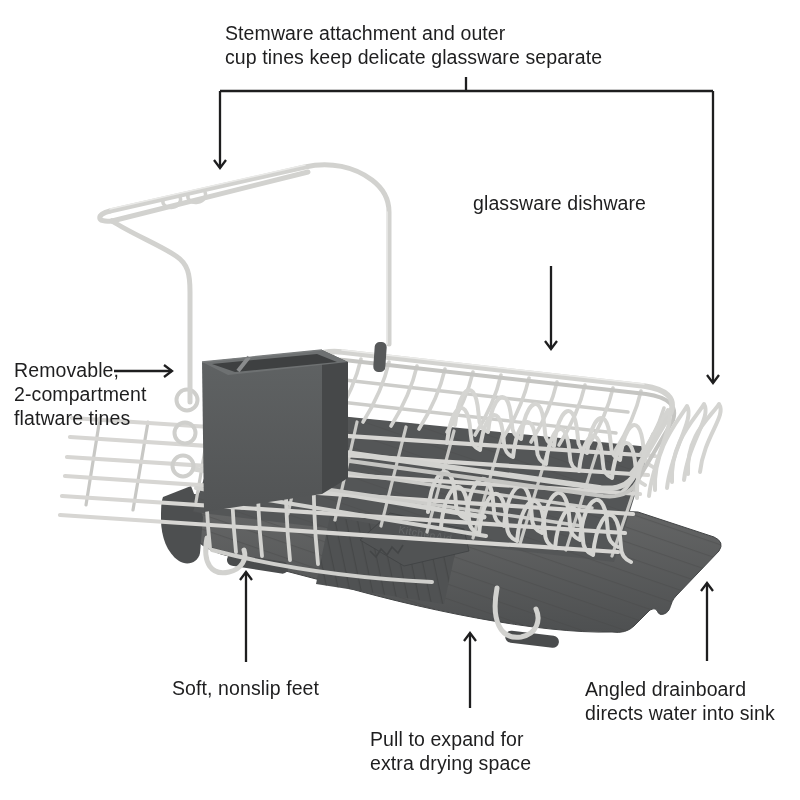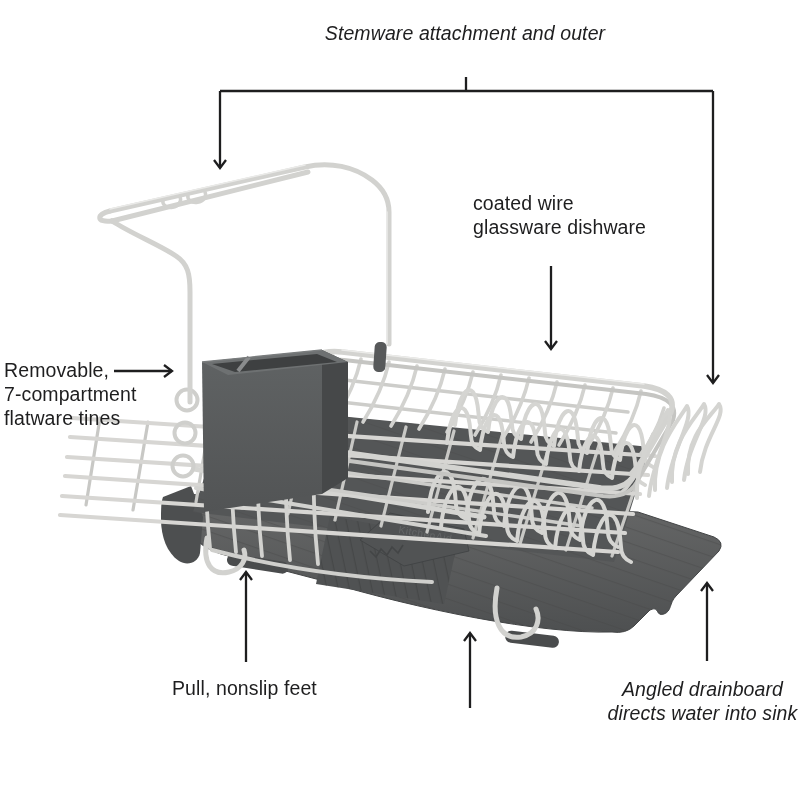--- a/index.html
+++ b/index.html
@@ -8,21 +8,21 @@
     background:#ffffff;
     font-family:"Liberation Sans", sans-serif;
   }
   .stage{position:absolute;left:0;top:0;width:800px;height:800px;}
   .callout{
     position:absolute;
     font-size:19.5px;line-height:24px;color:#1e1e1f;
     letter-spacing:0.1px;white-space:nowrap;
   }
   .callout .cl{display:block;}
-  .center{text-align:center;font-style:italic;}
+  .center{}
   svg{position:absolute;left:0;top:0;}
 </style>
 </head>
 <body>
 
 <div class="stage">
 
   <svg width="800" height="800" viewBox="0 0 800 800">
     <defs>
       <linearGradient id="boardGrad" x1="0" y1="0" x2="0" y2="1">
@@ -205,36 +205,40 @@
       </g>
       <g>
         <path d="M 707,661 L 707,583"></path>
         <polyline points="701,591 707,583 713,591"></polyline>
       </g>
     </g>
   </svg>
 
   <div class="callout center" style="left:225px;top:21px;width:480px">
     <span class="cl">Stemware attachment and outer</span>
+    <span class="cl">cup tines keep delicate glassware separate</span>
   </div>
 
   <div class="callout" style="left:473px;top:191px">
-    <span class="cl">coated wire</span>
     <span class="cl">glassware dishware</span>
   </div>
 
-  <div class="callout" style="left:4px;top:358px">
+  <div class="callout" style="left:14px;top:358px">
     <span class="cl">Removable,</span>
-    <span class="cl">7-compartment</span>
+    <span class="cl">2-compartment</span>
     <span class="cl">flatware tines</span>
   </div>
 
   <div class="callout" style="left:172px;top:676px">
-    <span class="cl">Pull, nonslip feet</span>
-  </div>
-
+    <span class="cl">Soft, nonslip feet</span>
+  </div>
+
+  <div class="callout center" style="left:370px;top:727px;width:200px">
+    <span class="cl">Pull to expand for</span>
+    <span class="cl">extra drying space</span>
+  </div>
 
   <div class="callout center" style="left:585px;top:677px;width:235px">
     <span class="cl">Angled drainboard</span>
     <span class="cl">directs water into sink</span>
   </div>
 
 </div>
 
 </body></html>

